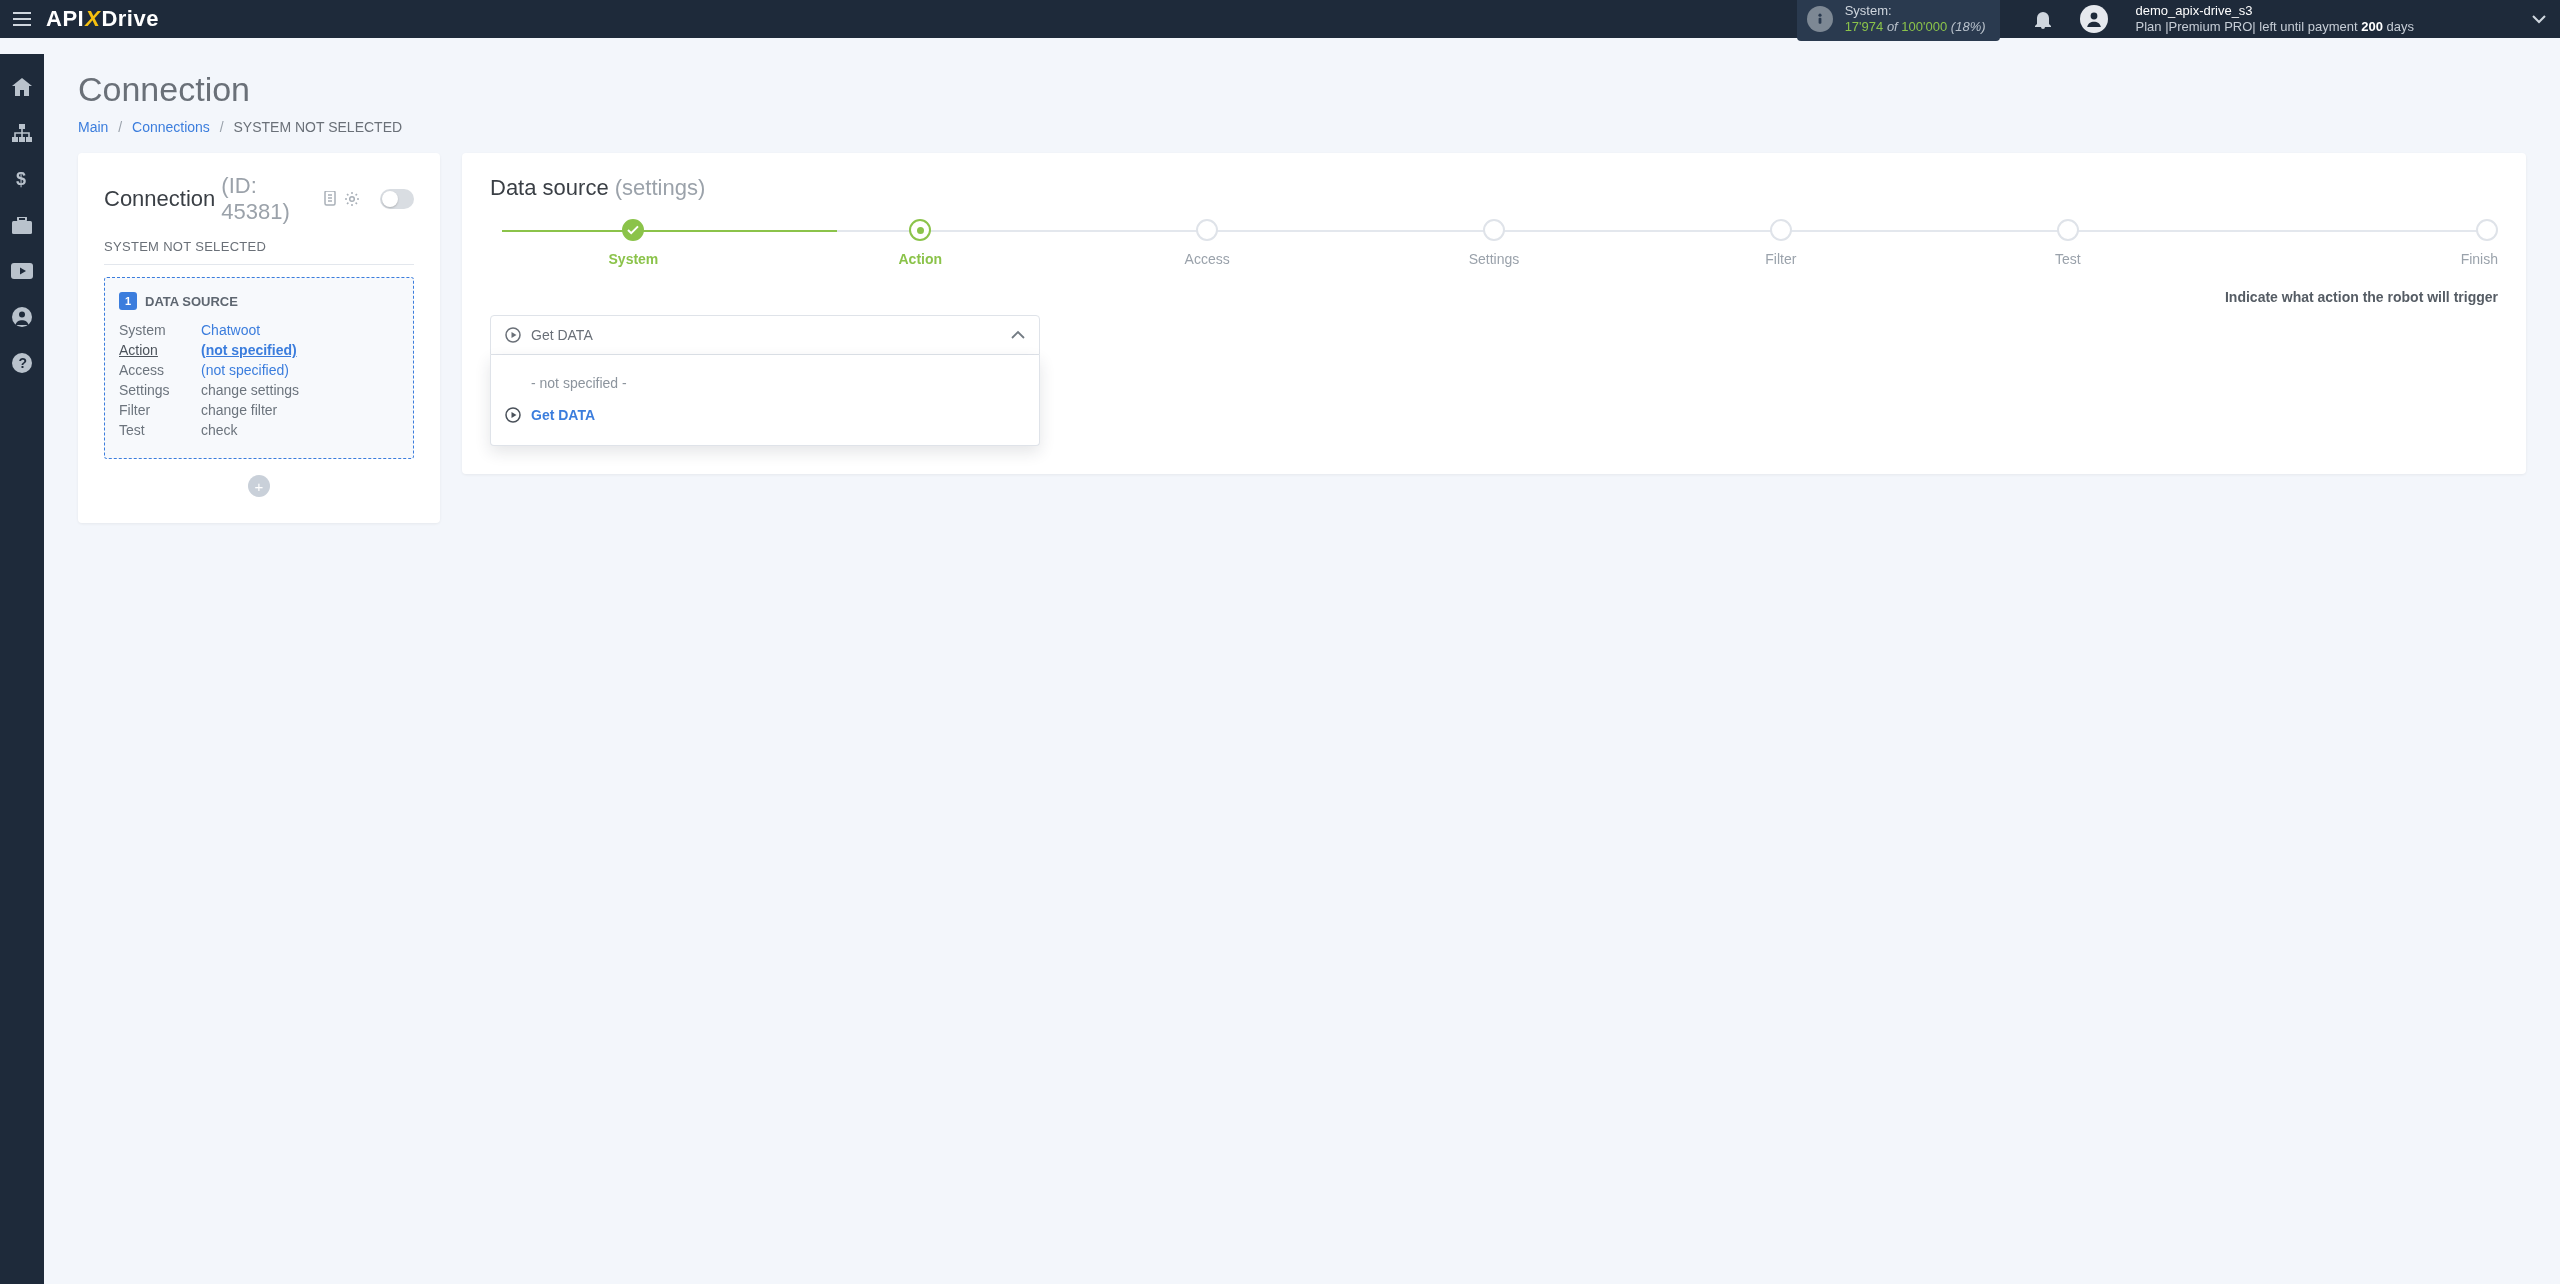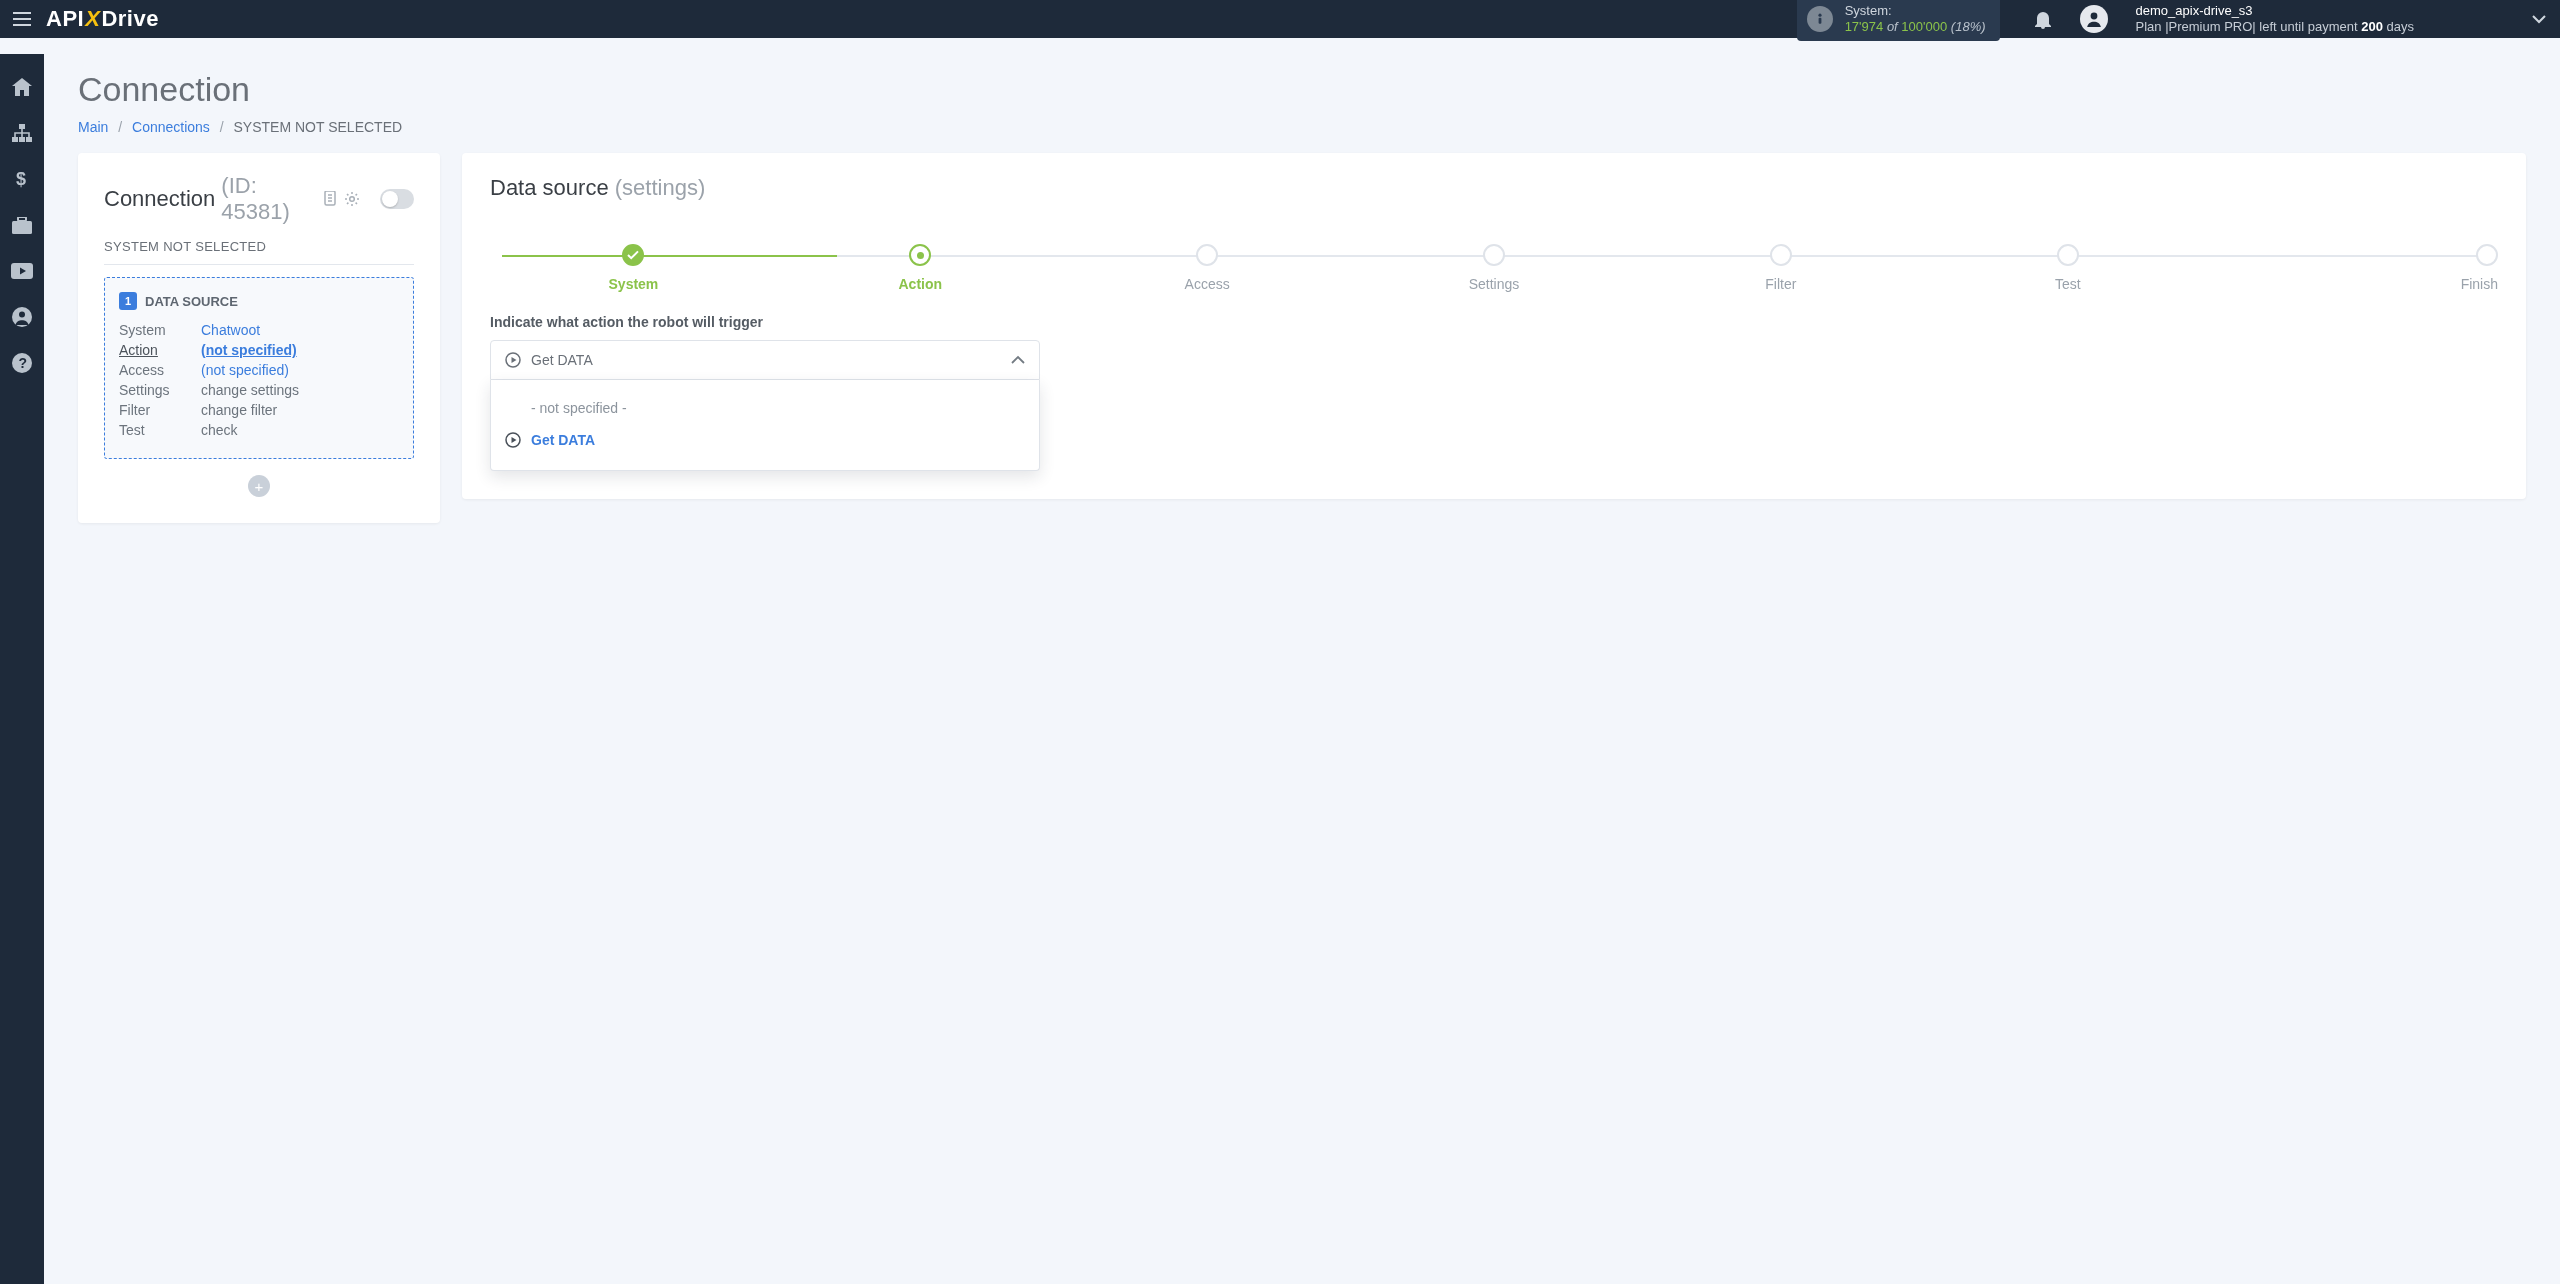--- a/index.html
+++ b/index.html
@@ -74,37 +74,37 @@
   .ds-row{display:flex;gap:10px;font-size:14px;margin:4px 0;}
   .ds-row .k{width:72px;color:#6c747d;}
   .ds-row .v{color:#6c747d;}
   .ds-row .v.link{color:var(--blue);cursor:pointer;}
   .ds-row .v.link.und{text-decoration:underline;font-weight:700;}
   .ds-row.active .k{text-decoration:underline;color:#4c535b;}
   .add-circ{width:22px;height:22px;border-radius:50%;background:#c9d0d9;color:#fff;display:flex;align-items:center;justify-content:center;font-size:15px;margin:16px auto 0;cursor:pointer;}
 
   
   .card-right{flex:1;padding:22px 28px 28px;}
-  .card-right h2{font-size:22px;font-weight:400;color:#3a3f45;margin:0 0 43px;}
+  .card-right h2{font-size:22px;font-weight:400;color:#3a3f45;margin:0 0 18px;}
   .card-right h2 .sub{color:#9ba2aa;}
 
   .steps{display:flex;align-items:flex-start;justify-content:space-between;position:relative;margin-bottom:22px;}
   .steps::before{content:"";position:absolute;left:12px;right:12px;top:11px;height:2px;background:#e3e7ed;z-index:0;}
   .step{position:relative;z-index:1;display:flex;flex-direction:column;align-items:center;gap:10px;flex:1;}
   .step:first-child{align-items:flex-start;}
   .step:last-child{align-items:flex-end;}
   .node{width:22px;height:22px;border-radius:50%;background:#fff;border:2px solid #dfe3e9;display:flex;align-items:center;justify-content:center;}
   .node.done{background:var(--green);border-color:var(--green);}
   .node.cur{border-color:var(--green);}
   .node.cur .dot{width:7px;height:7px;border-radius:50%;background:var(--green);}
   .step-lbl{font-size:14px;color:#9aa2ab;}
   .step.done .step-lbl,.step.cur .step-lbl{color:var(--green);font-weight:600;}
   .steps .bar-done{position:absolute;left:12px;top:11px;height:2px;background:var(--green);z-index:0;}
 
-  .instr{font-size:14px;font-weight:600;color:#555c64;margin-bottom:10px;}
+  .instr{font-size:14px;font-weight:600;color:#555c64;margin-bottom:10px;text-align:right;}
 
   .dd-wrap{width:550px;position:relative;}
   .dd-sel{border:1px solid #dfe3e9;border-radius:4px 4px 0 0;padding:11px 14px;display:flex;align-items:center;gap:10px;cursor:pointer;background:#fff;}
   .dd-sel .play{width:16px;height:16px;}
   .dd-sel .txt{flex:1;color:#6a7078;}
   .dd-sel .chev{color:#737b83;}
   .dd-panel{border:1px solid #dfe3e9;border-top:0;border-radius:0 0 4px 4px;padding:12px 14px 14px;box-shadow:0 6px 16px rgba(30,42,58,.12);background:#fff;}
   .search-row{background:#edf0f3;border-radius:4px;padding:8px 12px;display:flex;align-items:center;gap:8px;margin-bottom:10px;}
   .search-row input{border:0;background:transparent;outline:none;flex:1;font-size:14px;color:#555;}
   .opt{padding:8px 6px 8px 26px;font-size:14px;color:#8c949d;}

